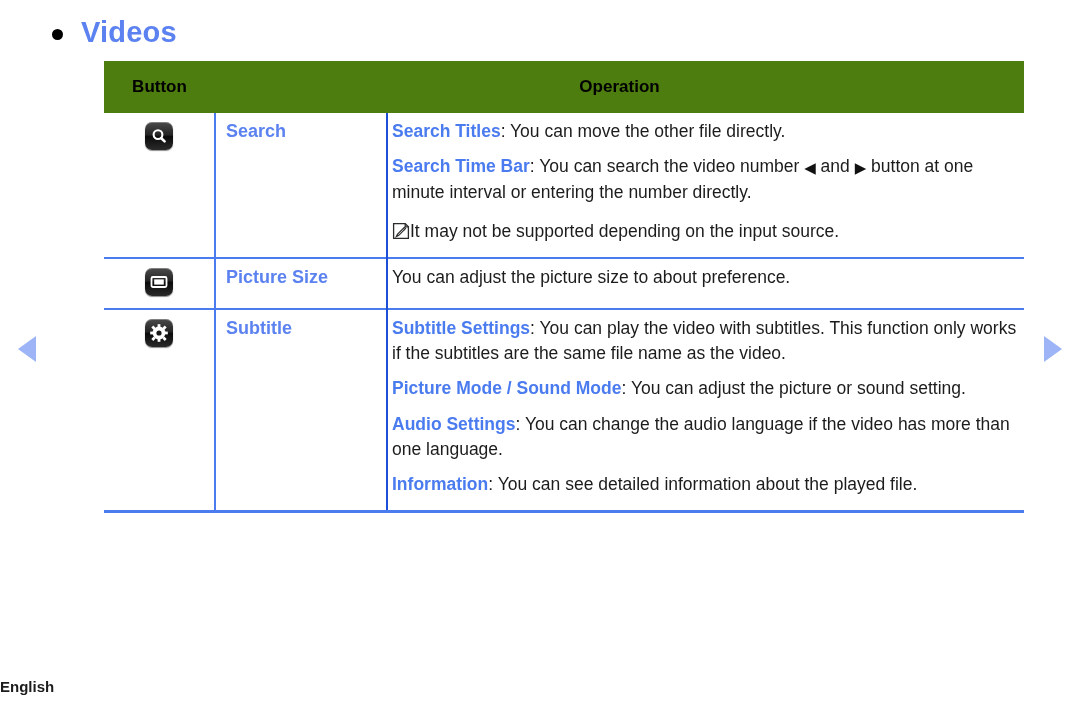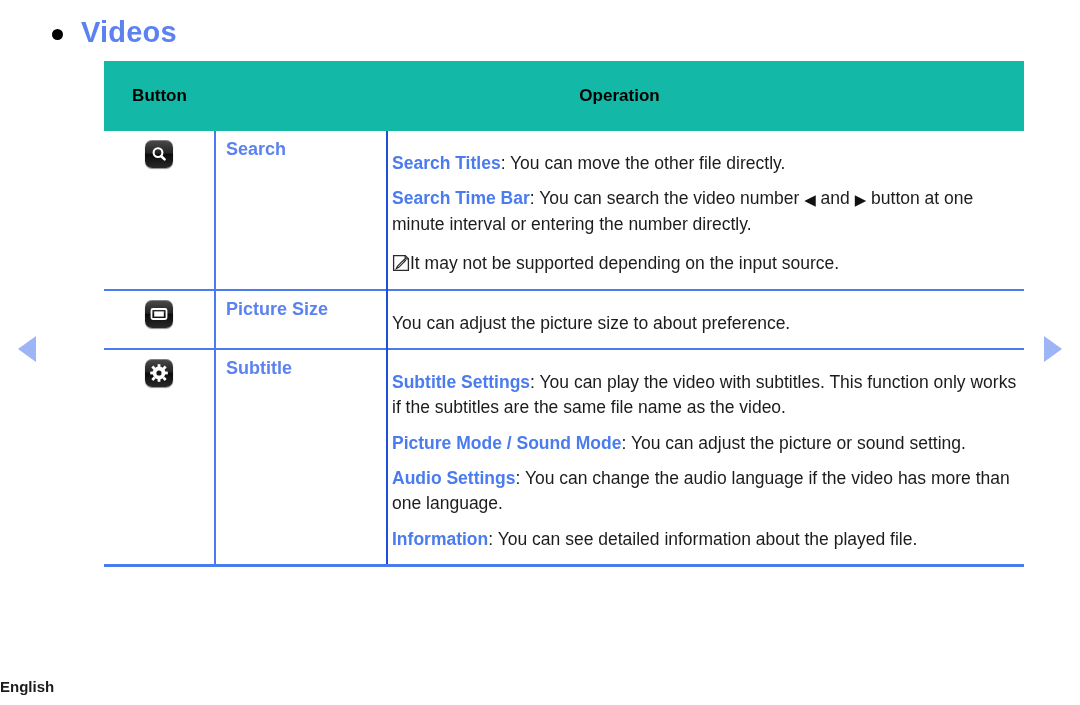--- a/index.html
+++ b/index.html
@@ -70,26 +70,26 @@
   table.spec {
     border-collapse: collapse;
     width: 920px;
     table-layout: fixed;
   }
   table.spec col.c-btn   { width: 111px; }
   table.spec col.c-name  { width: 172px; }
   table.spec col.c-oper  { width: 637px; }
 
   table.spec thead th {
-    background: #14b8a6;
+    background: #4d7c0f;
     color: #000000;
     font-size: 17px;
     font-weight: bold;
     height: 38px;
-    padding: 16px;
+    padding: 7px;
     text-align: center;
     vertical-align: middle;
     border: none;
   }
   thead th.th-btn {
     border-right: 2px solid #ffffff;
   }
 
   table.spec tbody td {
     border-top: 2px solid #4a7bef;
@@ -108,21 +108,21 @@
   table.spec tbody td.cell-name {
     border-left: 2px solid #4a7bef;
     border-right: 2px solid #1d4ed8;
     padding: 8px 0 12px 10px;
     font-size: 18px;
     font-weight: bold;
     color: #5b82f0;
     white-space: nowrap;
   }
   table.spec tbody td.cell-oper {
-    padding: 20px 6px 12px 4px;
+    padding: 6px 6px 12px 4px;
   }
   table.spec tbody tr:last-child td {
     border-bottom: 3px solid #4a7bef;
   }
 
   
   .op-line {
     font-size: 17.5px;
     line-height: 1.45;
     color: #1c1c1c;

